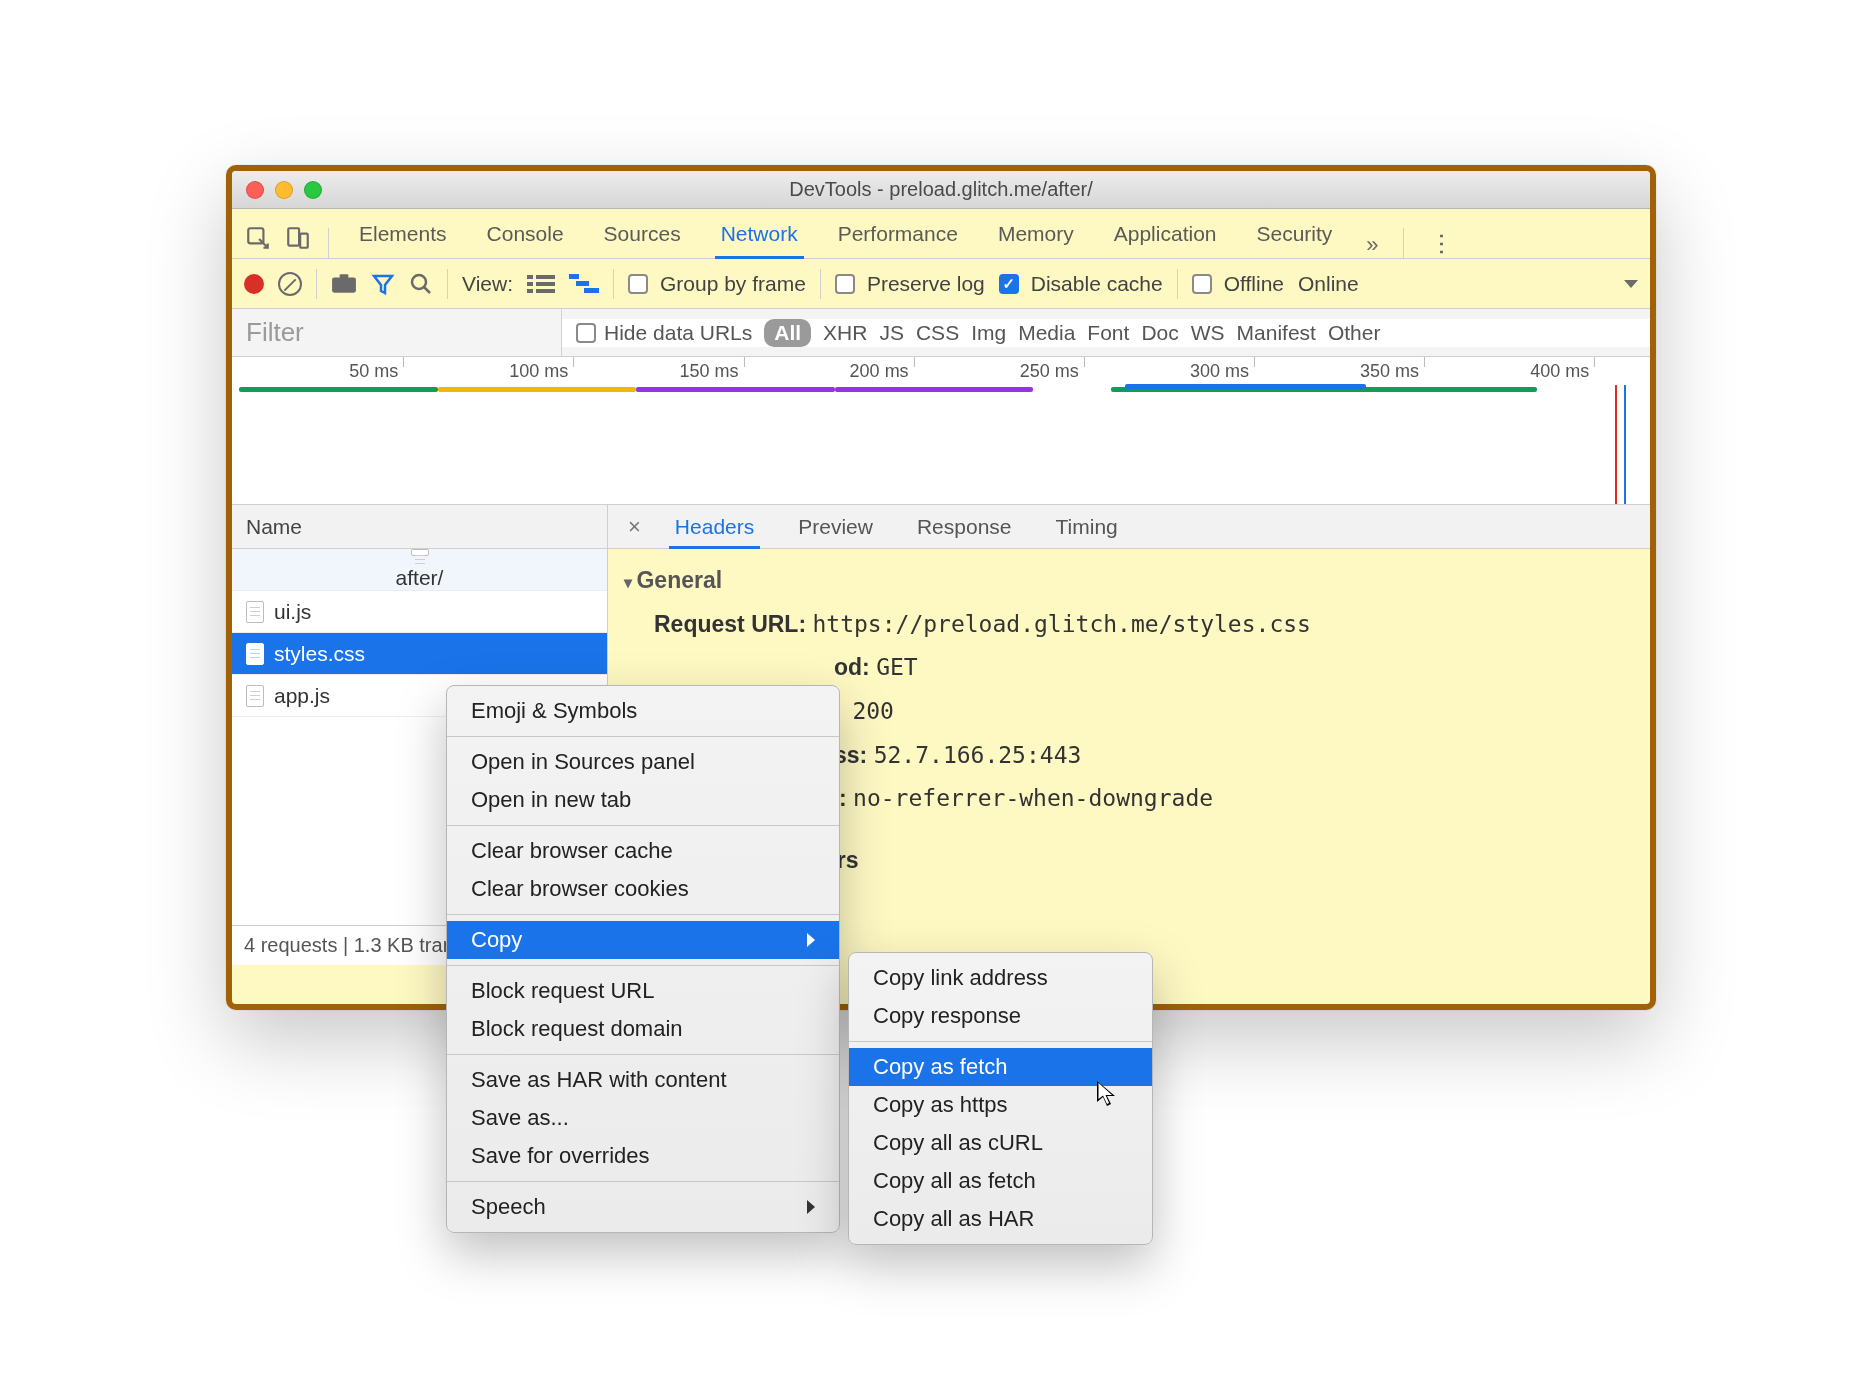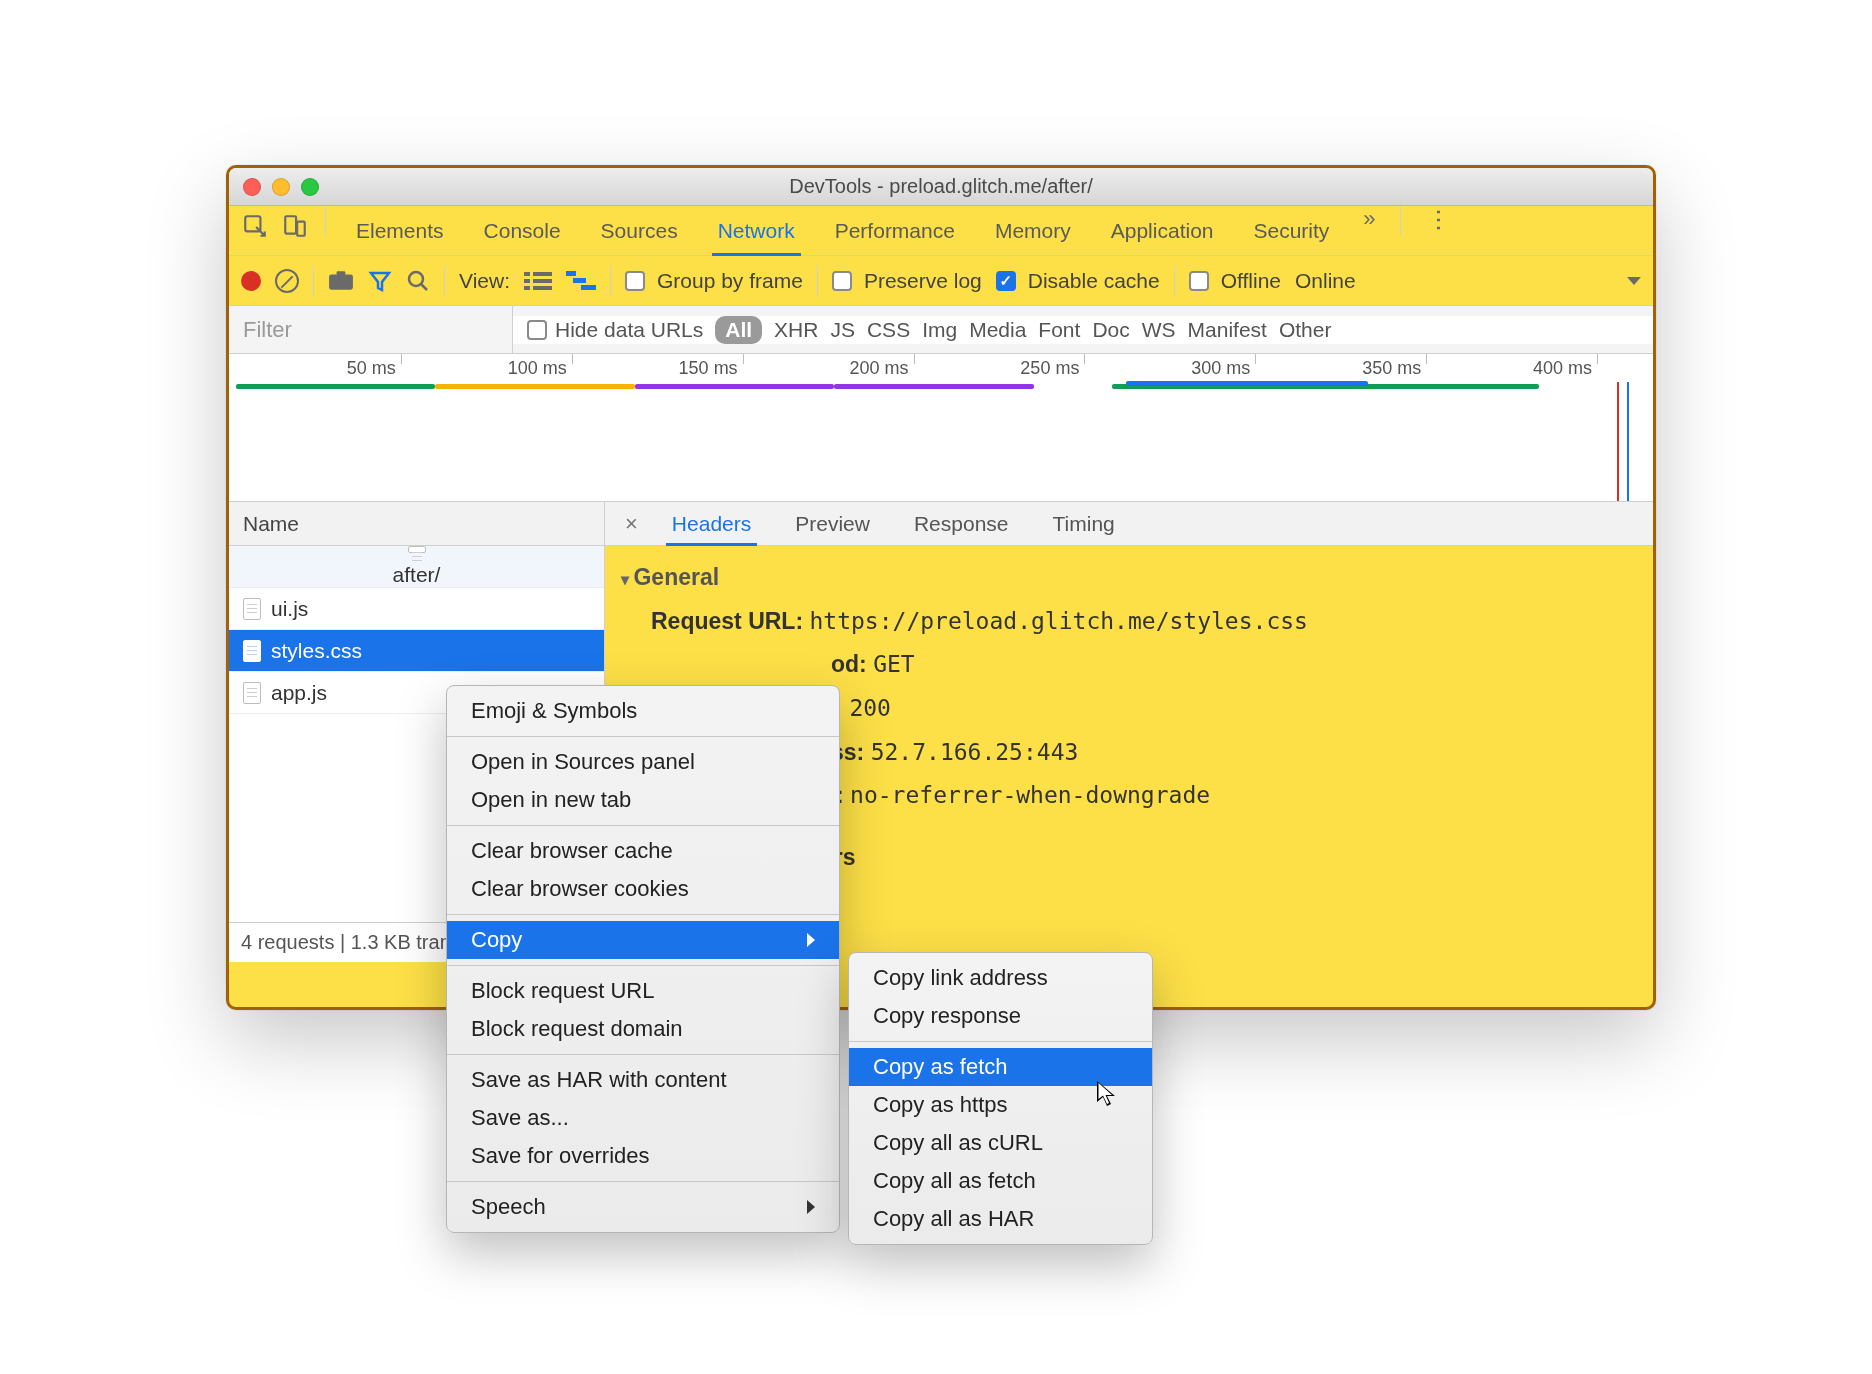--- a/index.html
+++ b/index.html
@@ -11,22 +11,22 @@
     font-size: 20px;
     color: #333;
     overflow: hidden;
   }
 
   
   .window {
     position: absolute;
     left: 226px; top: 165px;
     width: 1430px; height: 845px;
-    background: #fde047;
-    border: 3px solid #a16207;
+    background: #fef9c3;
+    border: 6px solid #a16207;
     border-radius: 10px;
     box-shadow: 0 30px 80px rgba(0,0,0,0.22), 0 0 0 1px rgba(0,0,0,0.04);
     overflow: hidden;
   }
 
   
   .titlebar {
     height: 38px;
     background: linear-gradient(#ededed, #d6d6d6);
     border-bottom: 1px solid #b7b7b7;
@@ -50,21 +50,21 @@
     color: #4a4a4a;
     font-weight: 400;
     pointer-events: none;
   }
 
   
   .tabsbar {
     height: 50px;
     border-bottom: 1px solid #cfcfcf;
     display: flex;
-    align-items: flex-start;
+    align-items: flex-end;
     padding: 0 6px;
     gap: 0;
     font-size: 21px;
     color: #5a5a5a;
     user-select: none;
   }
   .tabsbar .iconbtn {
     width: 40px; height: 40px;
     display: flex; align-items: center; justify-content: center;
     color: #6a6a6a;
@@ -151,27 +151,27 @@
   .filterbar {
     height: 48px;
     border-bottom: 1px solid #cfcfcf;
     display: flex;
     align-items: center;
     font-size: 21px;
     color:#555;
     background:#f4f4f4;
   }
   .filterbar input.filter-input {
-    width: 284px;
+    width: 330px;
     height: 100%;
     border: none;
     border-right: 1px solid #d0d0d0;
     background: #f4f4f4;
     padding: 0 14px;
-    font-size: 22px;
+    font-size: 26px;
     color:#333;
     outline: none;
   }
   .filterbar input.filter-input::placeholder { color:#9a9a9a; }
   .filterbar .rest {
     flex:1;
     display:flex;
     align-items:center;
     gap: 12px;
     padding: 0 14px;

